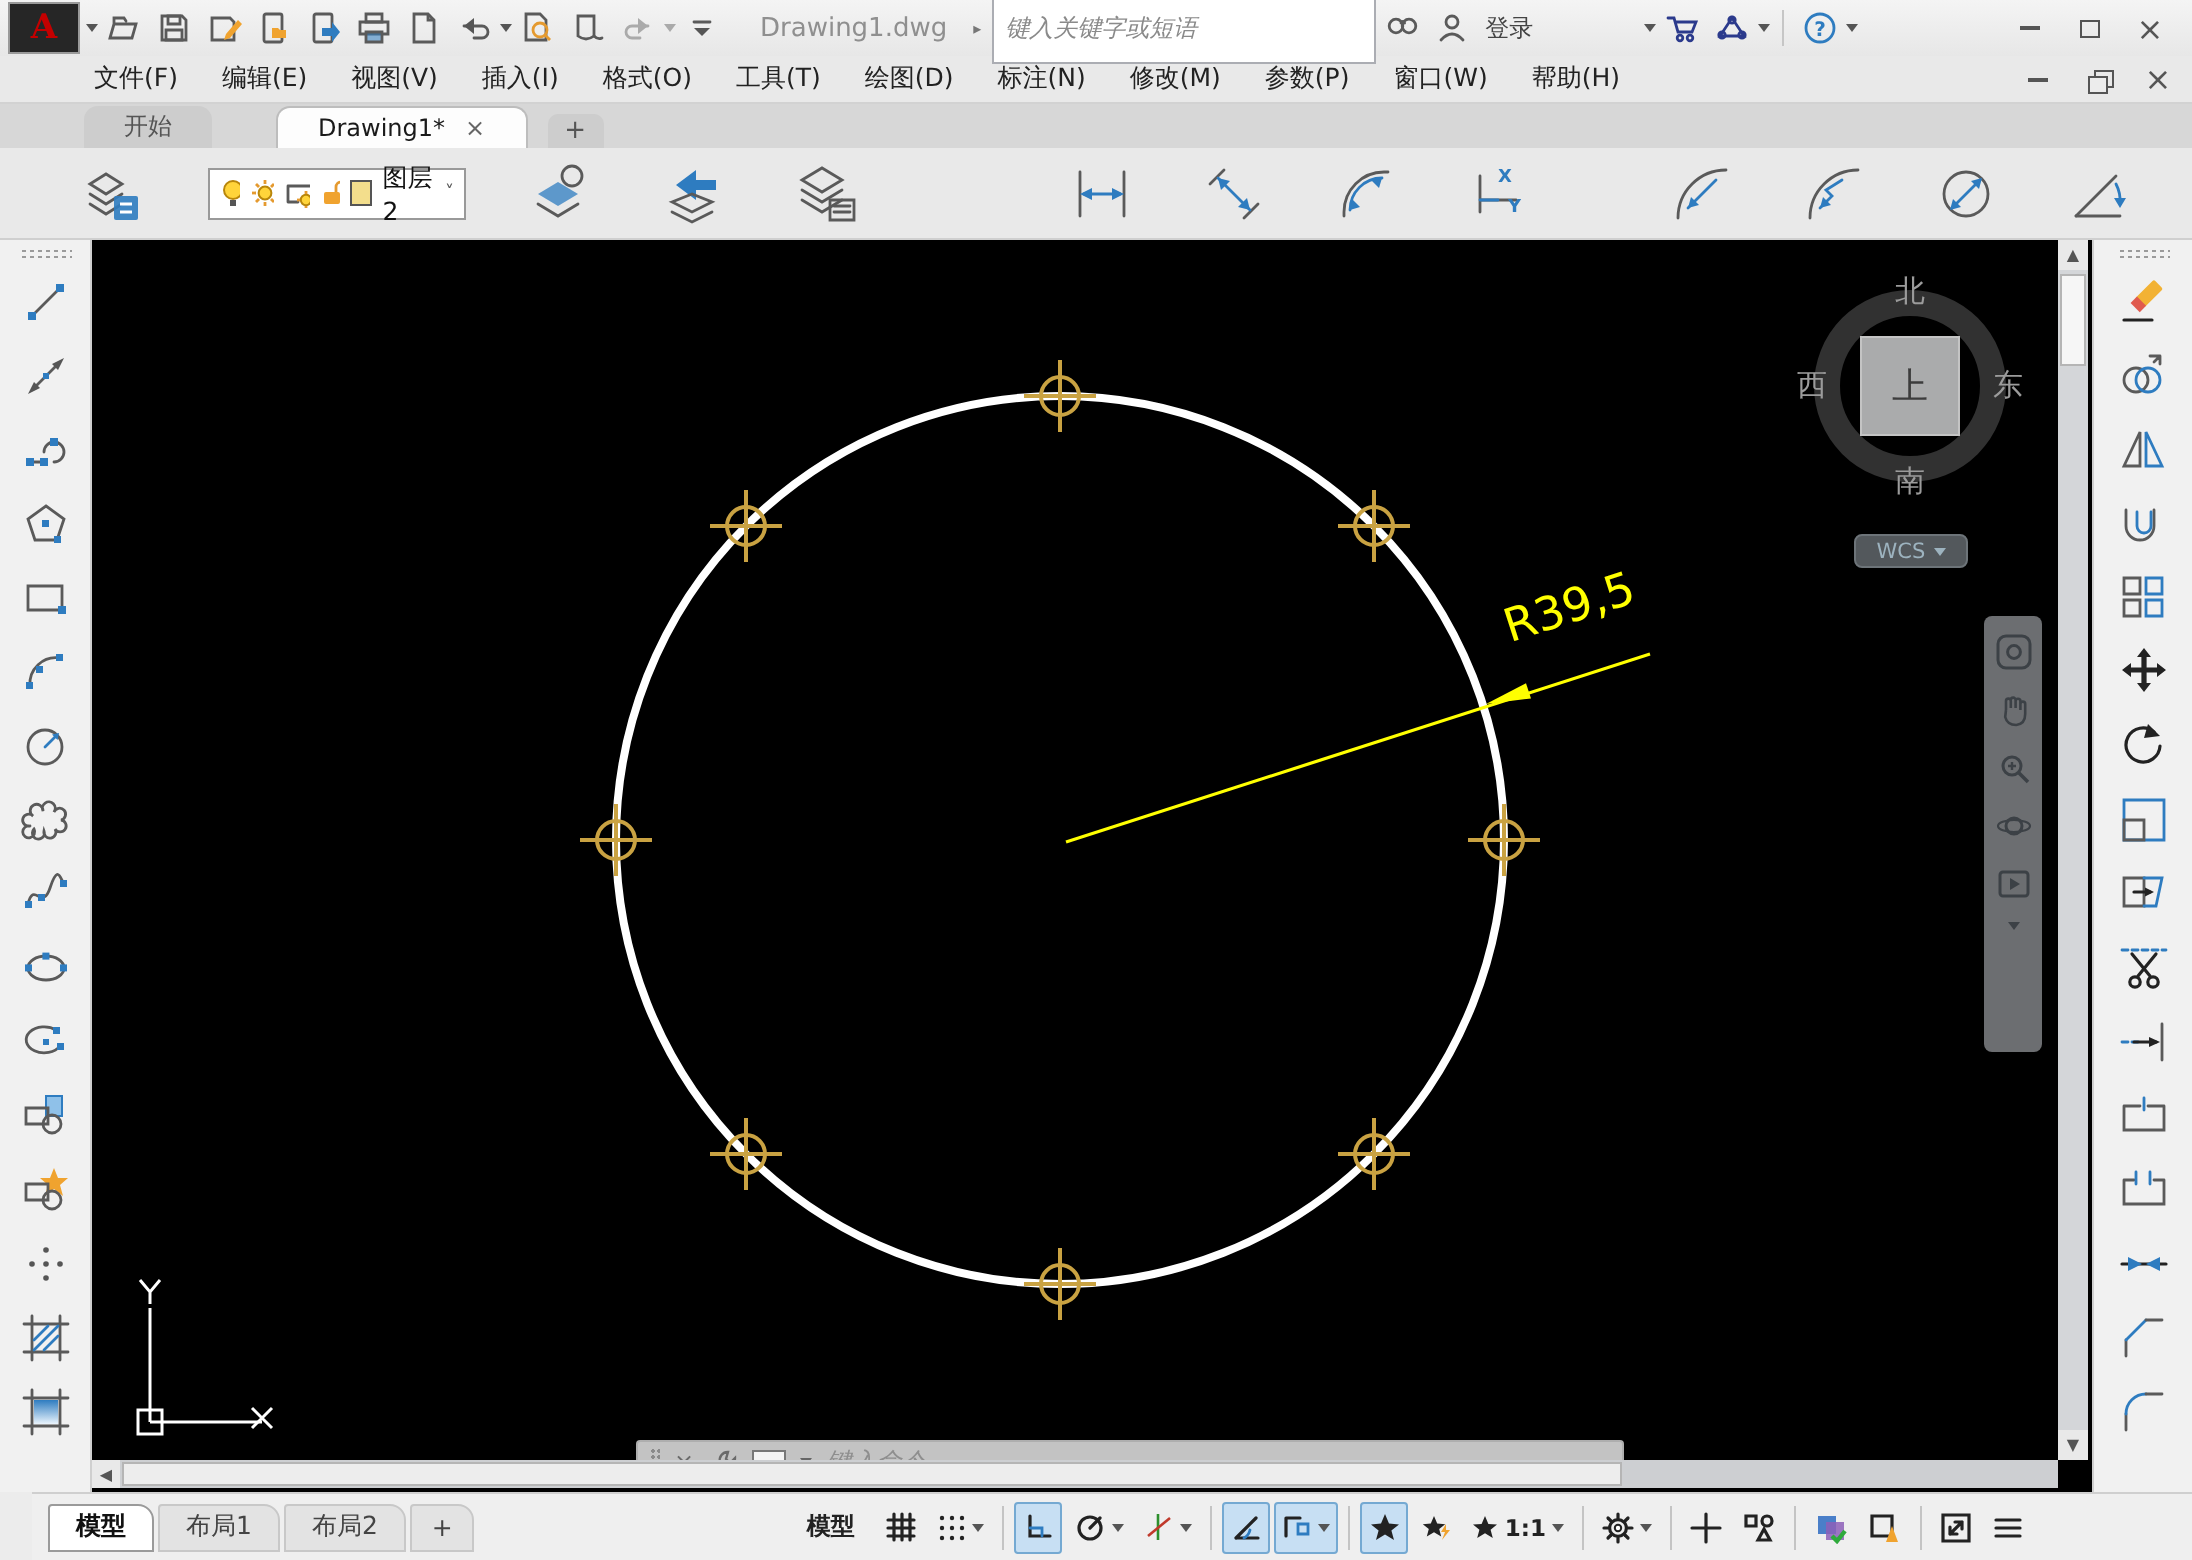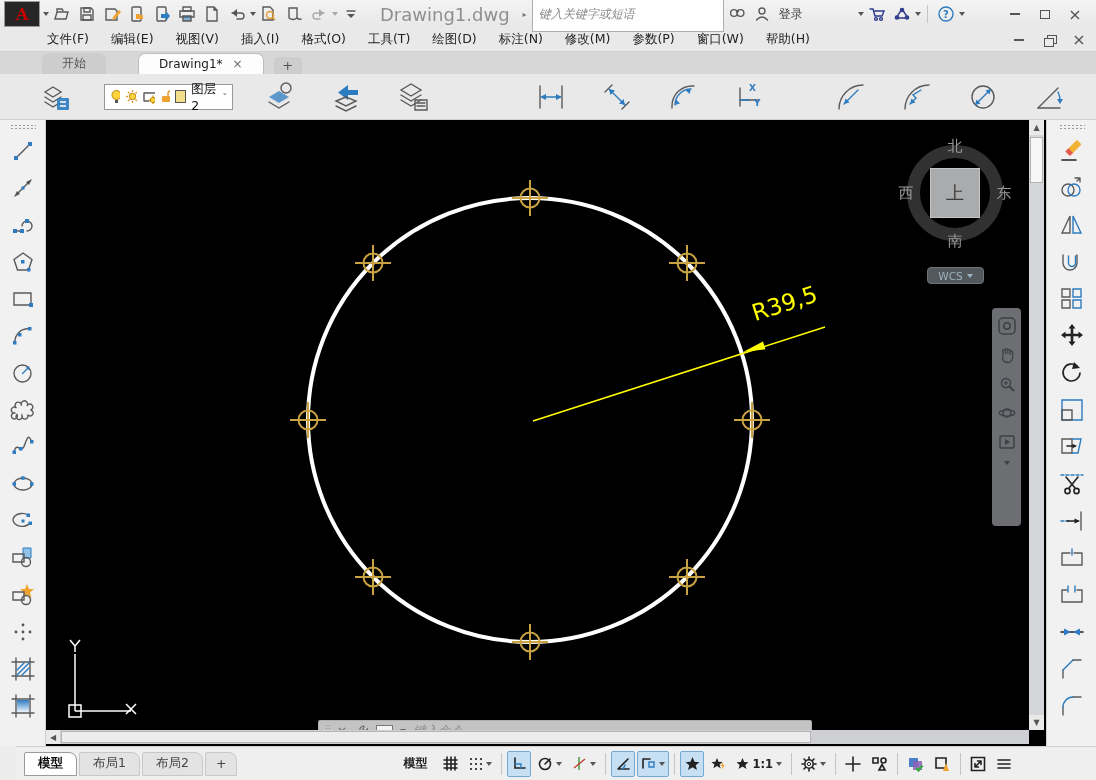--- a/index.html
+++ b/index.html
@@ -7,21 +7,21 @@
   body { font-family:"DejaVu Sans","Liberation Sans",sans-serif; font-size:12px; color:#333; }
   .app { position:relative; width:1096px; height:780px; background:#ececec; overflow:hidden; }
 
   
   .titlebar { height:28px; display:flex; align-items:center; background:linear-gradient(#f4f4f4,#e7e7e7); padding:0 4px; gap:1px; }
   .logo-btn { width:36px; height:26px; background:#262626; border:1px solid #9a9a9a; display:flex; align-items:center; justify-content:center; margin-right:2px; }
   .logo-letter { color:#c40000; font-size:17px; font-weight:bold; font-family:"DejaVu Serif","Liberation Serif",serif; }
   .qat-btn { width:24px; height:24px; display:flex; align-items:center; justify-content:center; border-radius:2px; }
   .caret { width:0; height:0; border-left:3px solid transparent; border-right:3px solid transparent; border-top:4px solid #555; display:inline-block; }
   .caret.lt { border-top-color:#aaa; }
-  .doc-title { color:#8f8f8f; font-size:18px; margin:0 12px 0 16px; }
+  .doc-title { color:#8f8f8f; font-size:13px; margin:0 12px 0 16px; }
   .tb-arrow { color:#777; font-size:8px; margin-right:4px; }
   .search-box { width:192px; height:36px; border:1px solid #abadb3; background:#fff; font-style:italic; font-size:12px; color:#777; padding:0 6px; font-family:"DejaVu Sans","Liberation Sans",sans-serif; }
   .search-box::placeholder { color:#8a8a8a; font-style:italic; }
   .signin { color:#444; font-size:12px; margin:0 4px; }
   .tsep { width:1px; height:18px; background:#c6c6c6; margin:0 5px; }
   .win-btns { margin-left:auto; display:flex; gap:4px; padding-right:4px; }
   .win-btn { width:26px; height:20px; display:flex; align-items:center; justify-content:center; color:#555; font-size:13px; }
   .minbar { width:10px; height:2px; background:#555; }
   .maxbox { width:10px; height:9px; border:1.5px solid #555; }
   .restorebox { position:relative; width:11px; height:10px; }

